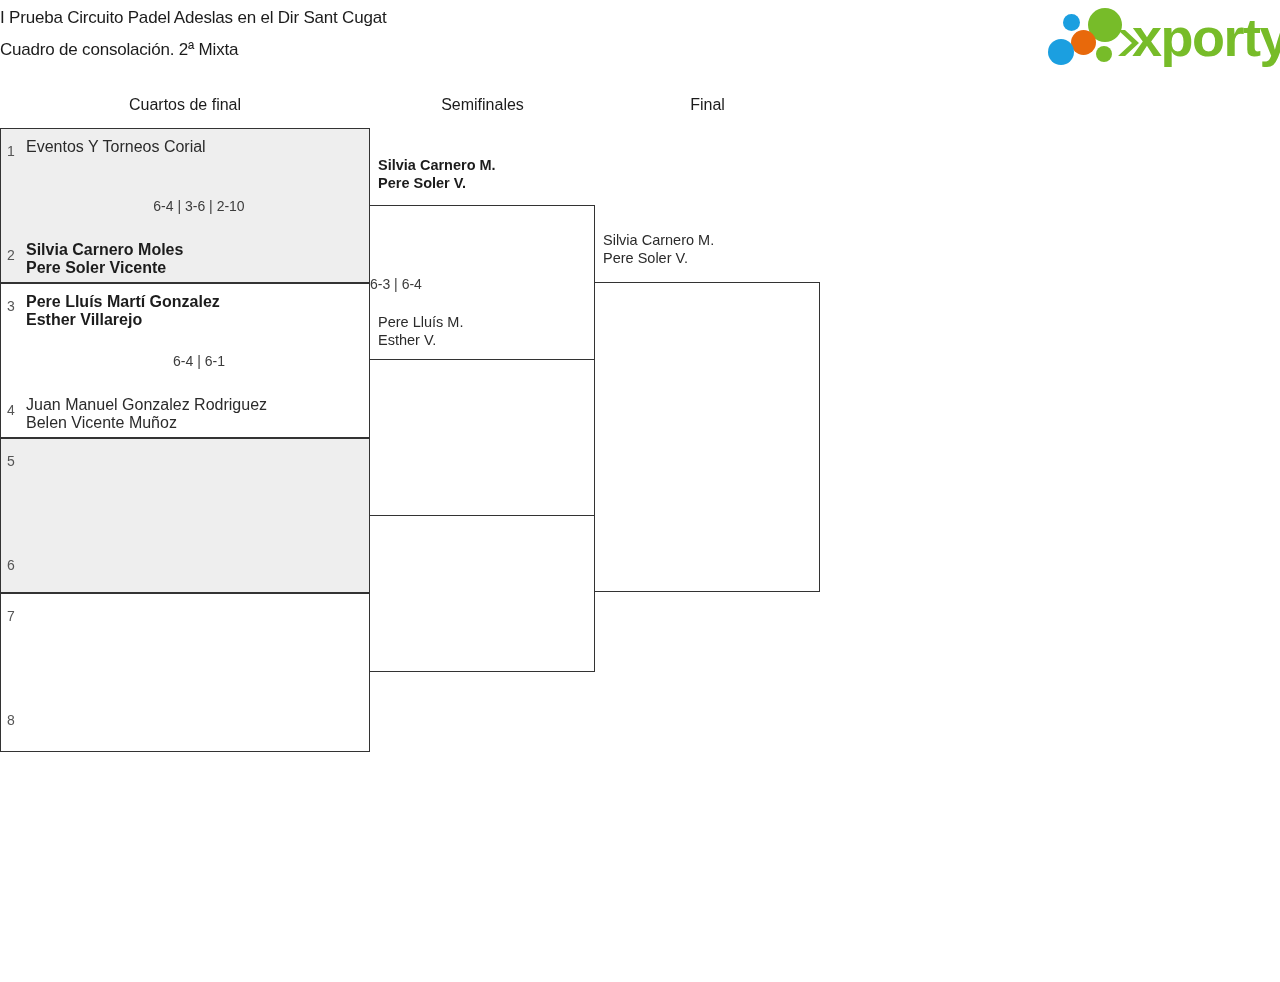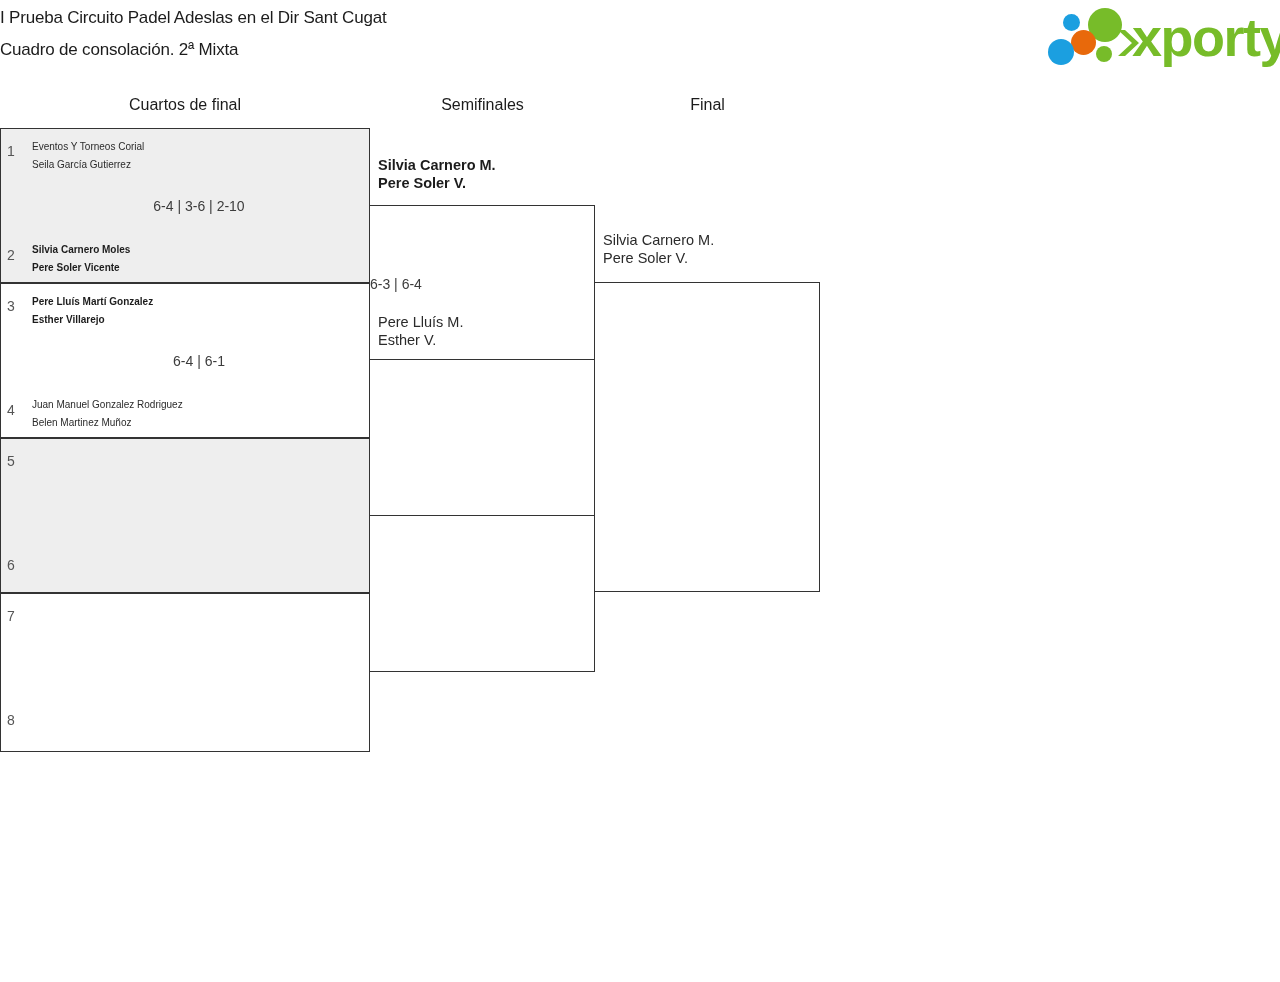--- a/index.html
+++ b/index.html
@@ -113,23 +113,23 @@
     width: 16px;
     font-size: 14px;
     color: #555555;
     text-align: left;
   }
   .seed-top    { top: 14px; }
   .seed-bottom { top: 118px; }
 
   .team {
     position: absolute;
-    left: 31px;
+    left: 25px;
     right: 8px;
-    font-size: 10px;
+    font-size: 16px;
     line-height: 18px;
     color: #2b2b2b;
   }
   .team.winner { font-weight: 700; color: #1c1c1c; }
   .team-top    { top: 9px; }
   .team-bottom { top: 112px; }
 
   .score {
     position: absolute;
     left: 0; right: 0;
@@ -221,41 +221,40 @@
 <div class="round-header" id="round-header-0">Cuartos de final</div>
 <div class="round-header" id="round-header-1">Semifinales</div>
 <div class="round-header" id="round-header-2">Final</div>
 
 <div id="bracket">
 
   <div class="r1-block shaded" id="r1-block-0">
     <span class="seed seed-top">1</span>
     <div class="team team-top">
       <div>Eventos Y Torneos Corial</div>
-      <div>Seila García Gutierrez</div>
     </div>
     <div class="score">6-4 | 3-6 | 2-10</div>
     <span class="seed seed-bottom">2</span>
     <div class="team team-bottom winner">
       <div>Silvia Carnero Moles</div>
       <div>Pere Soler Vicente</div>
     </div>
   </div>
 
   <div class="r1-block" id="r1-block-1">
     <span class="seed seed-top">3</span>
     <div class="team team-top winner">
       <div>Pere Lluís Martí Gonzalez</div>
       <div>Esther Villarejo</div>
     </div>
     <div class="score">6-4 | 6-1</div>
     <span class="seed seed-bottom">4</span>
     <div class="team team-bottom">
       <div>Juan Manuel Gonzalez Rodriguez</div>
-      <div>Belen Martinez Muñoz</div>
+      <div>Belen Vicente Muñoz</div>
     </div>
   </div>
 
   <div class="r1-block shaded" id="r1-block-2">
     <span class="seed seed-top">5</span>
     <div class="team team-top">
       <div></div>
       <div></div>
     </div>
     <div class="score"></div>

